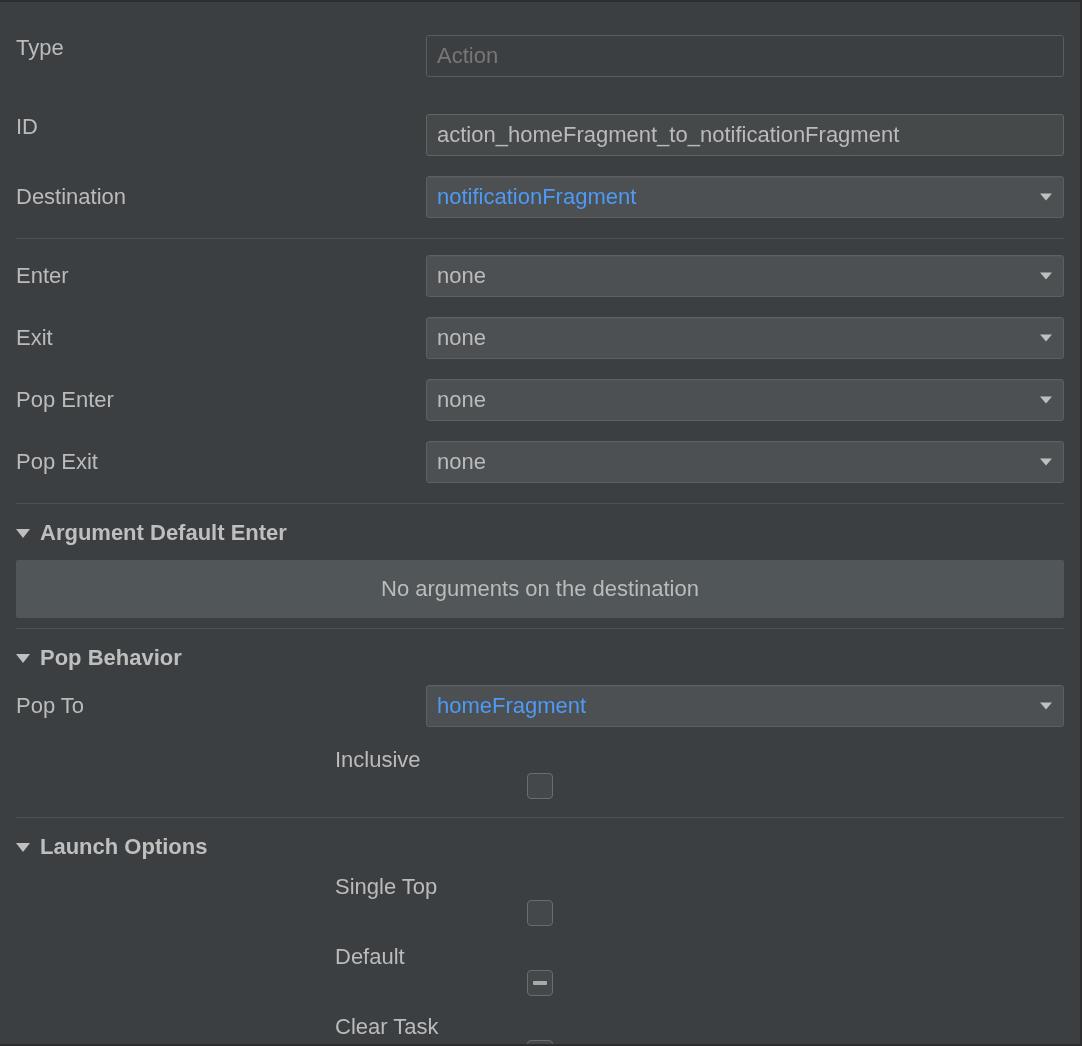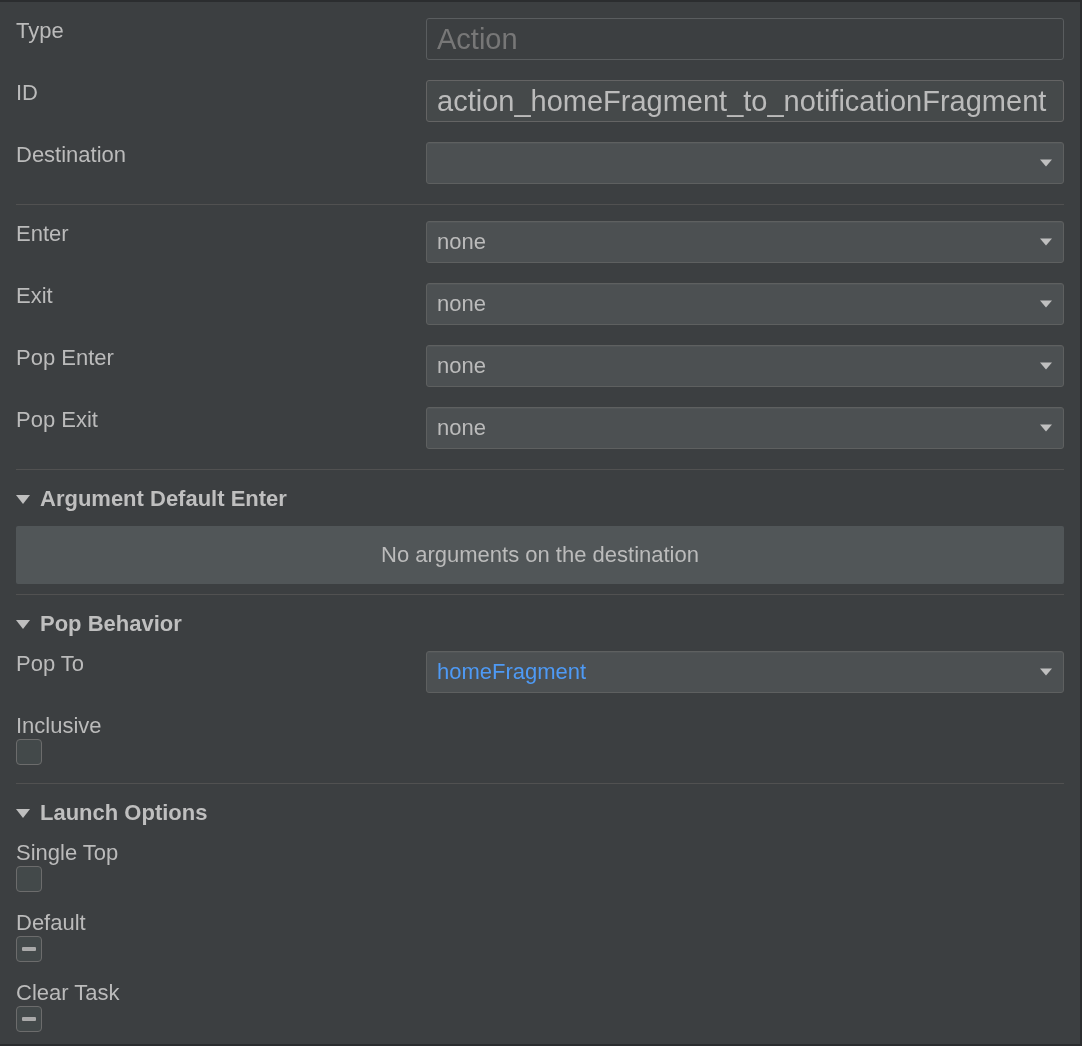--- a/index.html
+++ b/index.html
@@ -13,39 +13,40 @@
     overflow: hidden;
     border-right: 2px solid #2b2d2f;
     border-top: 2px solid #2b2d2f;
     border-bottom: 2px solid #2b2d2f;
   }
   .panel {
     padding: 16px 16px 0 16px;
   }
   .row {
     display: flex;
-    align-items: flex-start;
+    align-items: center;
     margin-bottom: 20px;
   }
   .label {
     width: 410px;
     flex-shrink: 0;
     color: #bbbbbb;
     padding-left: 0;
   }
   .input-text {
     flex: 1;
     background: #45494a;
     border: 1px solid #646464;
     border-radius: 3px;
     color: #bbbbbb;
-    font-size: 29px;
+    font-size: 22px;
     padding: 12px 10px;
     height: 42px;
     font-family: inherit;
+    margin-top: 17px;
   }
   .input-text.disabled {
     color: #777777;
     background: #3c3f41;
     border: 1px solid #5a5d5f;
   }
   .select-wrap {
     flex: 1;
     position: relative;
   }
@@ -132,20 +133,21 @@
 
   <div class="row">
     <div class="label">ID</div>
     <input class="input-text" value="action_homeFragment_to_notificationFragment" style="">
   </div>
 
   <div class="row">
     <div class="label">Destination</div>
     <div class="select-wrap">
       <div class="select link">
+        <span>notificationFragment</span>
         <span class="caret"></span>
       </div>
     </div>
   </div>
 
   <div class="divider"></div>
 
 
   <div class="row">
     <div class="label">Enter</div>

